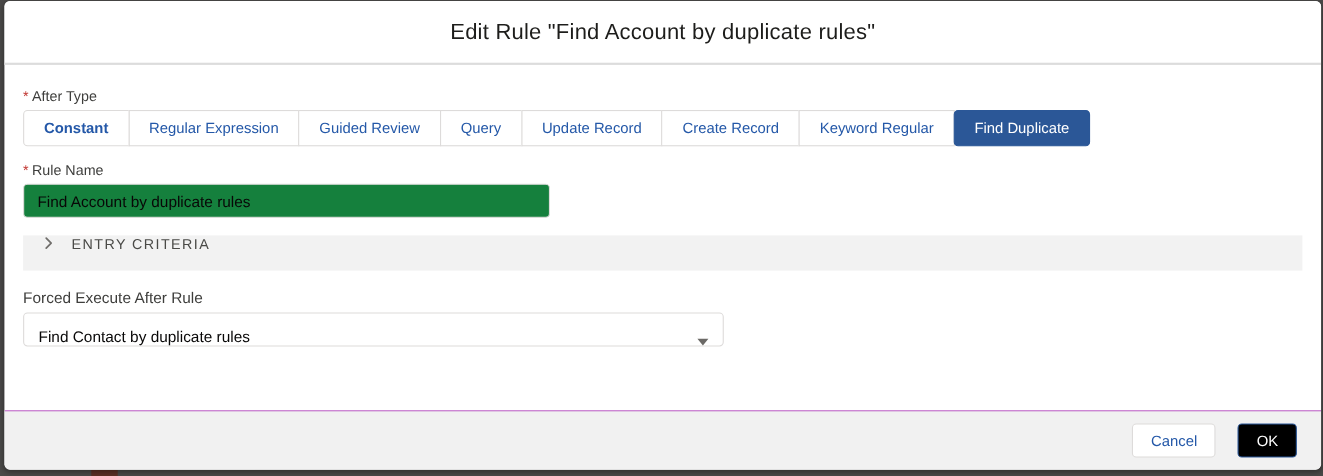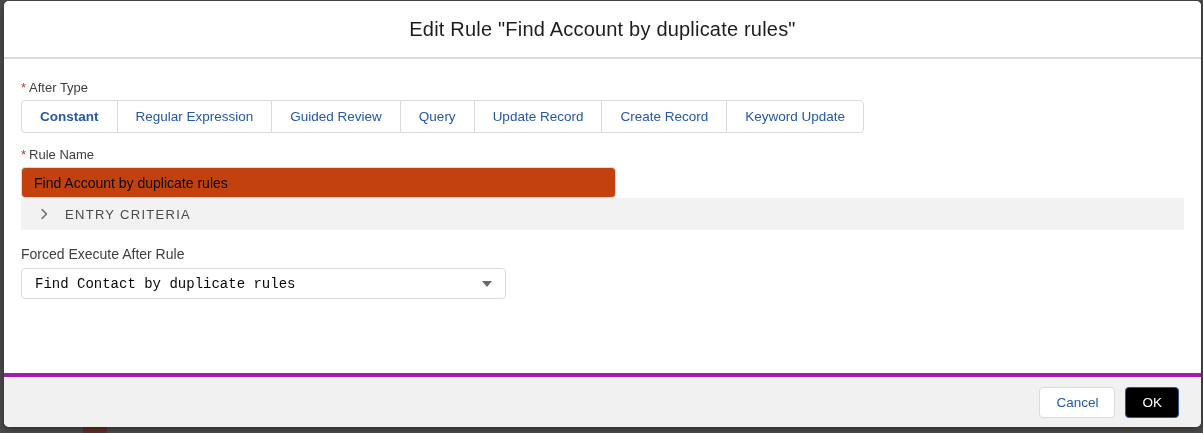--- a/index.html
+++ b/index.html
@@ -64,78 +64,78 @@
   .seg-btn.selected {
     background: #2b5797;
     border-color: #2b5797;
     color: #fff;
     border-radius: 4px;
     position: relative;
     z-index: 1;
   }
 
   .text-input {
-    width: 595px; height: 31px;
+    width: 479px; height: 31px;
     border: 1px solid #dddbda;
     border-radius: 4px;
     padding: 0 12px;
     font-size: 14px;
     color: #080707;
     font-family: "Liberation Sans", sans-serif;
-    background: #c2410c;
+    background: #15803d;
     outline: none;
     display: block;
+    margin-bottom: 16px;
   }
 
   .accordion {
     height: 32px;
     background: #f2f2f2;
-    display: flex; align-items: center;
+    display: flex; align-items: flex-start;
     padding: 0 16px;
     gap: 14px;
     cursor: pointer;
     margin-bottom: 16px;
   }
   .accordion-label {
     font-size: 13px;
     color: #4a4a47;
     letter-spacing: 1.3px;
     text-transform: uppercase;
   }
   .chev { width: 14px; height: 14px; display: block; }
   .chev path { fill: none; stroke: #706e6b; stroke-width: 1.6; stroke-linecap: round; stroke-linejoin: round; }
 
   .plain-label { font-size: 14px; color: #3e3e3c; margin: 12px 0 6px 0; }
 
   .combobox {
-    width: 485px; height: 31px;
+    width: 637px; height: 31px;
     border: 1px solid #dddbda;
     border-radius: 4px;
     padding: 0 13px;
-    display: flex; align-items: center; justify-content: space-between;
-    cursor: pointer;
-    background: #fff;
-    font-family: Liberation Mono, monospace;
+    display: flex; align-items: flex-end; justify-content: space-between;
+    cursor: pointer;
+    background: #fff;
   }
   .combobox-value { font-size: 14px; color: #080707; }
   .caret-down {
     width: 0; height: 0;
     border-left: 5px solid transparent;
     border-right: 5px solid transparent;
     border-top: 6px solid #6b6966;
   }
 
   .modal-footer {
     position: absolute; left: 0; right: 0; bottom: 0;
     height: 54px;
     background: #f1f1f1;
-    border-top: 4px solid #a21caf;
+    border-top: 1px solid #a21caf;
     border-radius: 0 0 5px 5px;
     display: flex; align-items: center; justify-content: flex-end;
-    gap: 10px;
+    gap: 20px;
     padding-right: 22px;
   }
   .btn {
     height: 31px;
     padding: 0 16px;
     border-radius: 4px;
     font-size: 13.5px;
     font-family: "Liberation Sans", sans-serif;
     cursor: pointer;
   }
@@ -168,21 +168,22 @@
       <span>After Type</span>
     </div>
 
     <div class="btn-group">
         <button class="seg-btn">Constant</button>
         <button class="seg-btn">Regular Expression</button>
         <button class="seg-btn">Guided Review</button>
         <button class="seg-btn">Query</button>
         <button class="seg-btn">Update Record</button>
         <button class="seg-btn">Create Record</button>
-        <button class="seg-btn">Keyword Update</button>
+        <button class="seg-btn">Keyword Regular</button>
+        <button class="seg-btn selected">Find Duplicate</button>
       </div>
 
     <div class="field-label">
       <span class="req-mark">*</span>
       <span>Rule Name</span>
     </div>
 
     <input class="text-input" type="text" value="Find Account by duplicate rules" style="">
 
     <div class="accordion">

